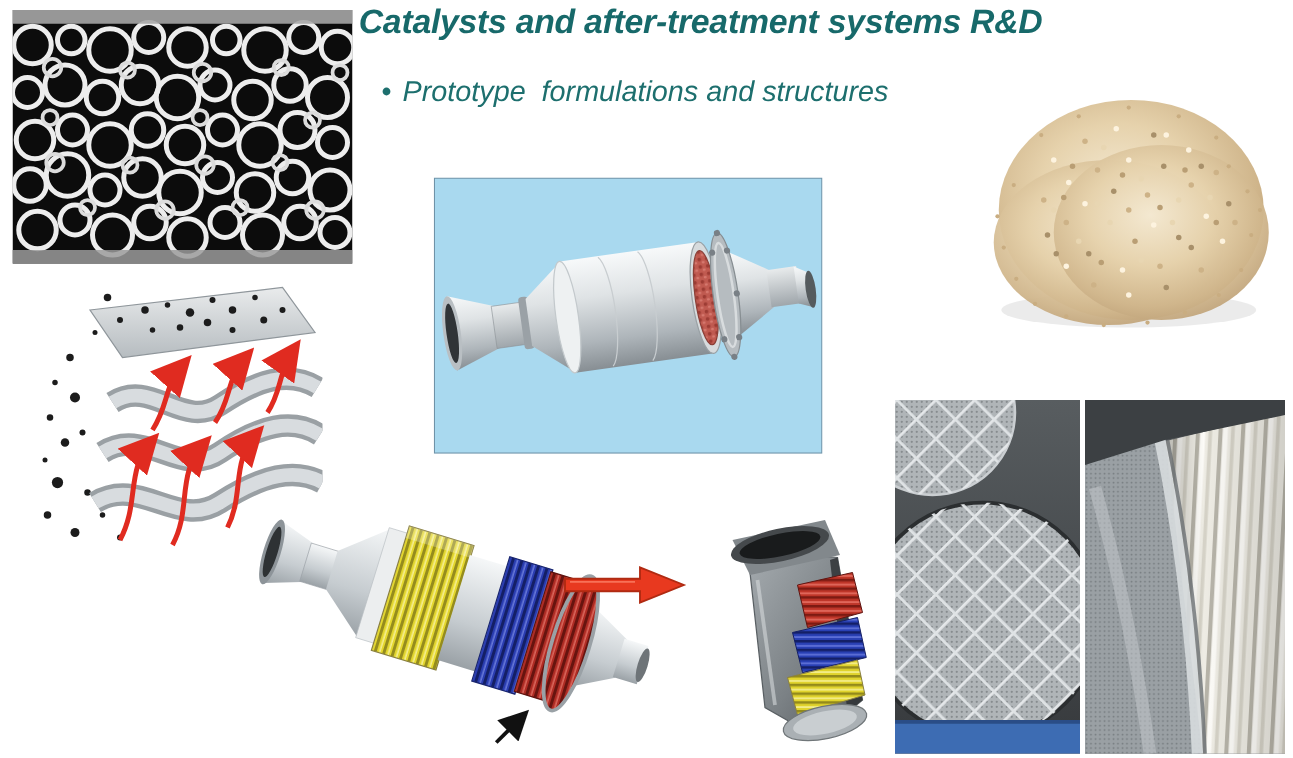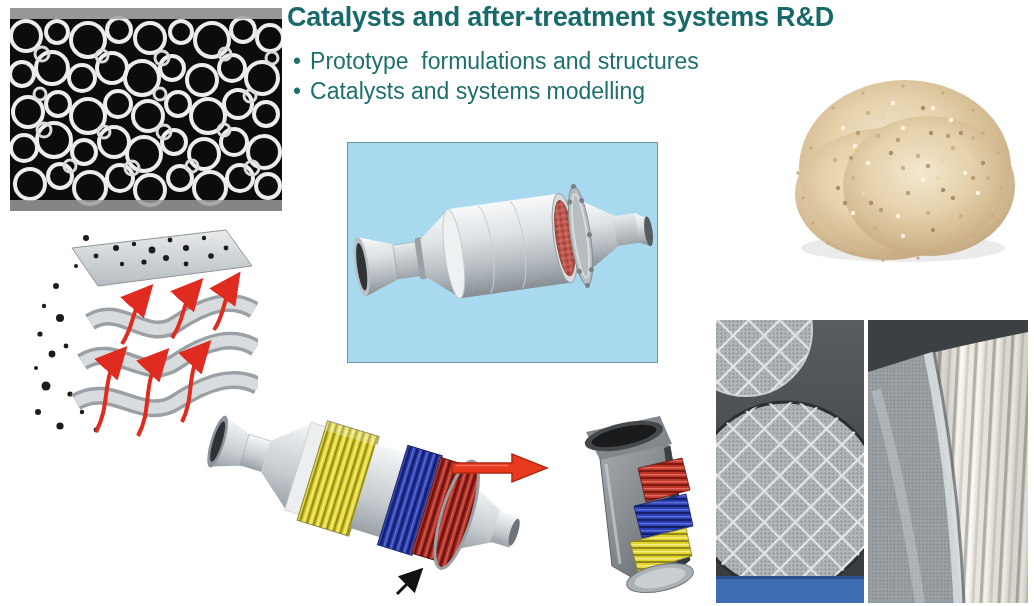--- a/index.html
+++ b/index.html
@@ -1,35 +1,34 @@
 <!DOCTYPE html>
 <html style="--title-teal: #17696a; --bullet-teal: #1d6f6e; --arrow-red: #e8391f; --panel-blue: #a9d9ef; --brick-yellow: #e4d72e; --brick-blue: #2a3db2; --brick-red: #b02c24; --substrate-pink: #c05a50;"><head>
 <meta charset="utf-8">
 <style>
   html,body{margin:0;padding:0;background:#ffffff;font-family:"Liberation Sans",sans-serif;}
-  .slide{position:relative;width:1034px;height:606px;background:#ffffff;overflow:hidden;}
+  .slide{position:relative;width:1034px;height:606px;background:#ffffff;overflow:hidden;font-style:italic;}
   .fig{position:absolute;}
   .fig svg{display:block;width:100%;height:100%;}
   .title{position:absolute;left:287px;top:0px;margin:0;font-size:27px;font-weight:bold;
          color:var(--title-teal,#17696a);white-space:nowrap;letter-spacing:-0.2px;line-height:34px;}
-  .bullets{position:absolute;left:289px;top:42px;margin:4px;padding:0;list-style:none;}
+  .bullets{position:absolute;left:289px;top:42px;margin:16px;padding:0;list-style:none;}
   .bullets li{font-size:23px;line-height:30px;color:var(--bullet-teal,#1d6f6e);white-space:pre-wrap;}
   .bullets .glyph{margin-right:9px;}
   .panel-bg{fill:var(--panel-blue,#a9d9ef);}
   .arrow-fill{fill:var(--arrow-red,#e8391f);}
 </style>
 </head>
 <body>
 
 <div class="slide">
 
   <h1 class="title">Catalysts and after-treatment systems R&amp;D</h1>
   <ul class="bullets">
     <li><span class="glyph">•</span><span class="btext">Prototype  formulations and structures</span></li>
-    <li><span class="glyph">•</span><span class="btext">Catalysts and systems modelling</span></li>
   </ul>
 
   <div class="fig" style="left:10px;top:8px;width:272px;height:203px;">
     <svg viewBox="0 0 272 203" preserveAspectRatio="none">
       <rect width="272" height="203" fill="#0c0c0c"></rect>
       <g fill="none" stroke="#ededed" stroke-width="4">
         <circle cx="16" cy="28" r="15"></circle>
           <circle cx="47" cy="24" r="11"></circle>
           <circle cx="78" cy="32" r="17"></circle>
           <circle cx="109" cy="22" r="12"></circle>

